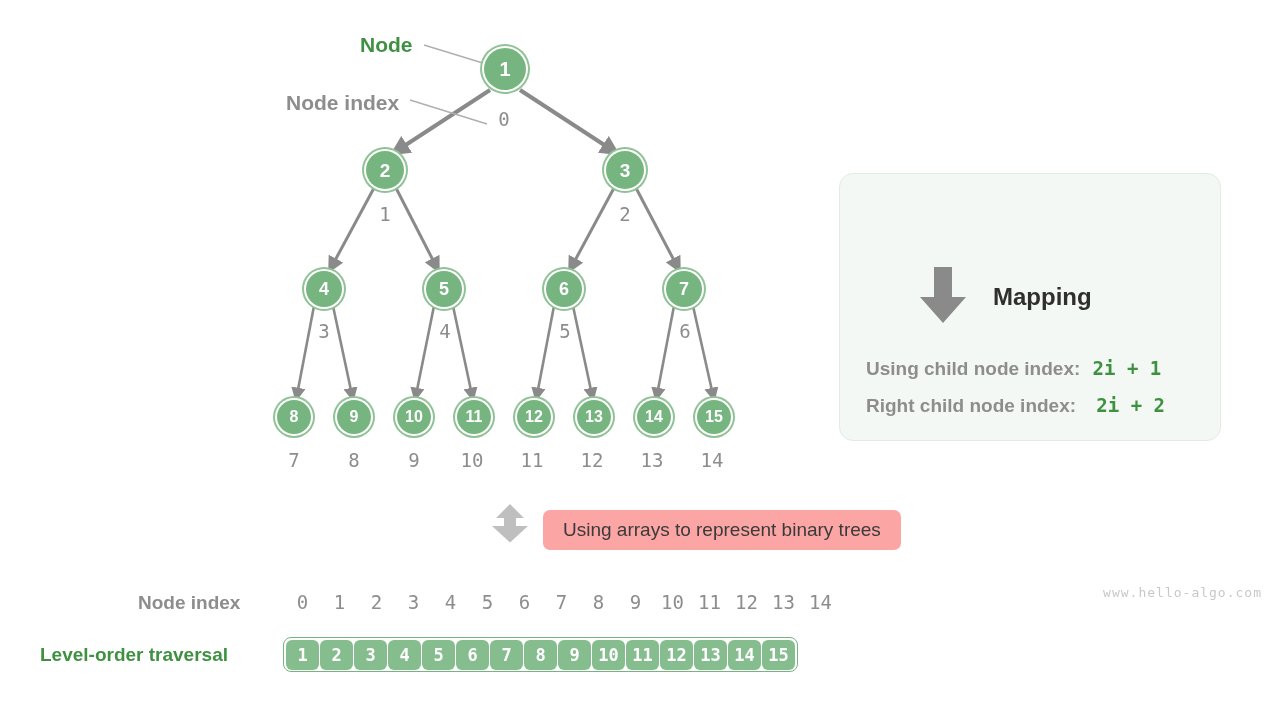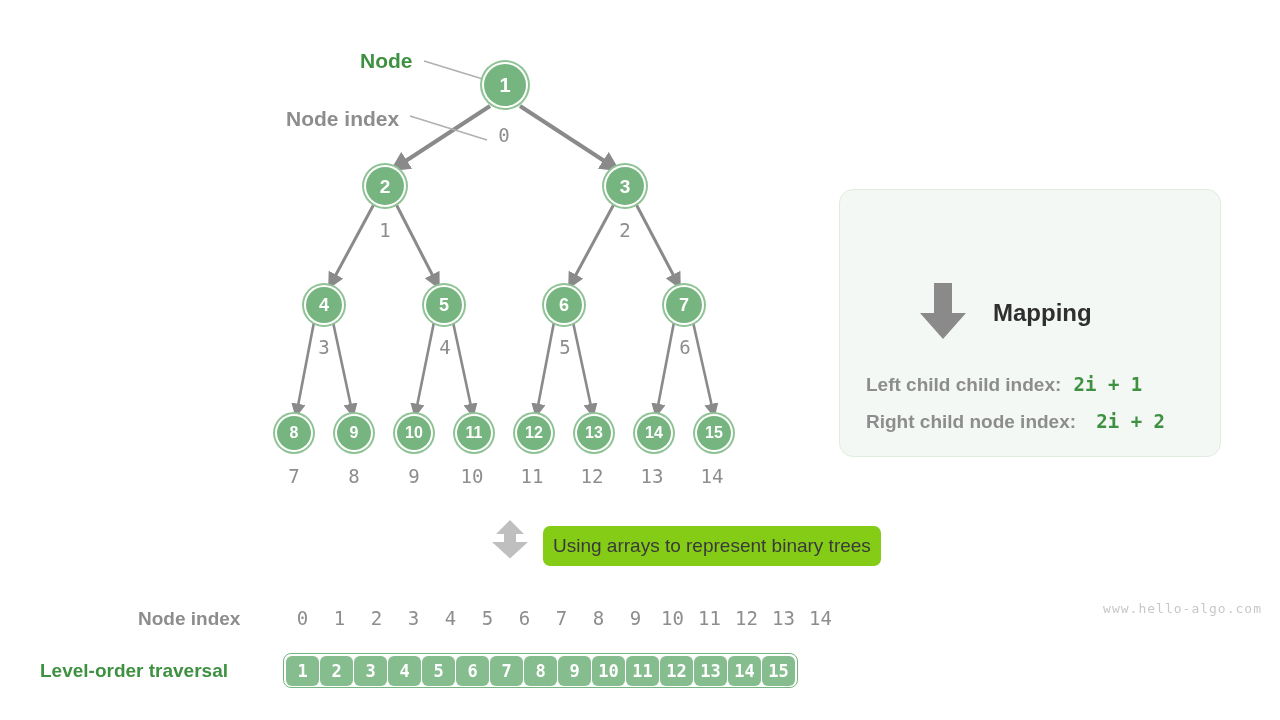--- a/index.html
+++ b/index.html
@@ -3,21 +3,21 @@
 <meta charset="utf-8">
 <style>
   html,body{margin:0;padding:0;}
   body{
     width:1280px;height:720px;
     background:#ffffff;
     font-family:"Liberation Sans", sans-serif;
     overflow:hidden;
     position:relative;
   }
-  #stage{position:absolute;left:0;top:16px;width:1280px;height:608px;}
+  #stage{position:absolute;left:0;top:0;width:1280px;height:608px;}
 
   
   #tree-svg{position:absolute;left:0;top:0;width:1280px;height:720px;pointer-events:none;}
 
   .node{
     position:absolute;
     border-radius:50%;
     background:#77b580;
     box-shadow:0 0 0 2px #ffffff, 0 0 0 4px #8fc294;
     color:#ffffff;
@@ -69,24 +69,24 @@
     position:absolute;
     color:#2f2f2f;font-weight:bold;font-size:24px;white-space:nowrap;
   }
   #mapping-arrow{position:absolute;left:920px;top:267px;width:46px;height:56px;}
 
   
   #updown-arrow{position:absolute;left:492px;top:504px;width:36px;height:52px;}
   #mid-pill{
     position:absolute;left:543px;top:510px;
     height:40px;
-    background:#84cc16;
+    background:#fca5a5;
     border-radius:7px;
     display:flex;align-items:center;justify-content:center;
-    padding:0 10px;
+    padding:0 20px;
     color:#3a3a3a;
     font-size:19px;
     white-space:nowrap;
     box-sizing:border-box;
   }
 
   
   #bottom-index-label{
     position:absolute;left:138px;top:592px;
     color:#8d8d8d;font-weight:bold;font-size:19px;white-space:nowrap;
@@ -222,21 +222,21 @@
   <div id="info-box"></div>
 
 
   <svg id="mapping-arrow" viewBox="0 0 46 56">
     <path d="M14,0 H32 V30 H46 L23,56 L0,30 H14 Z" fill="#8a8a8a"></path>
   </svg>
 
   <div id="info-mapping" style="left:993px;top:283px;">Mapping</div>
 
   <div class="info-line" style="left:866px;top:357px;">
-    <span>Left child child index:</span>
+    <span>Using child node index:</span>
     <span class="val" style="margin-left: 7px;">2i + 1</span>
   </div>
 
   <div class="info-line" style="left:866px;top:394px;">
     <span>Right child node index:</span>
     <span class="val" style="margin-left: 15px;">2i + 2</span>
   </div>
 
   <svg id="updown-arrow" viewBox="0 0 36 52">
     <path d="M18,0 L32,14 H24 V22 H36 L18,38.5 L0,22 H12 V14 H4 Z" fill="#bfbfbf"></path>

